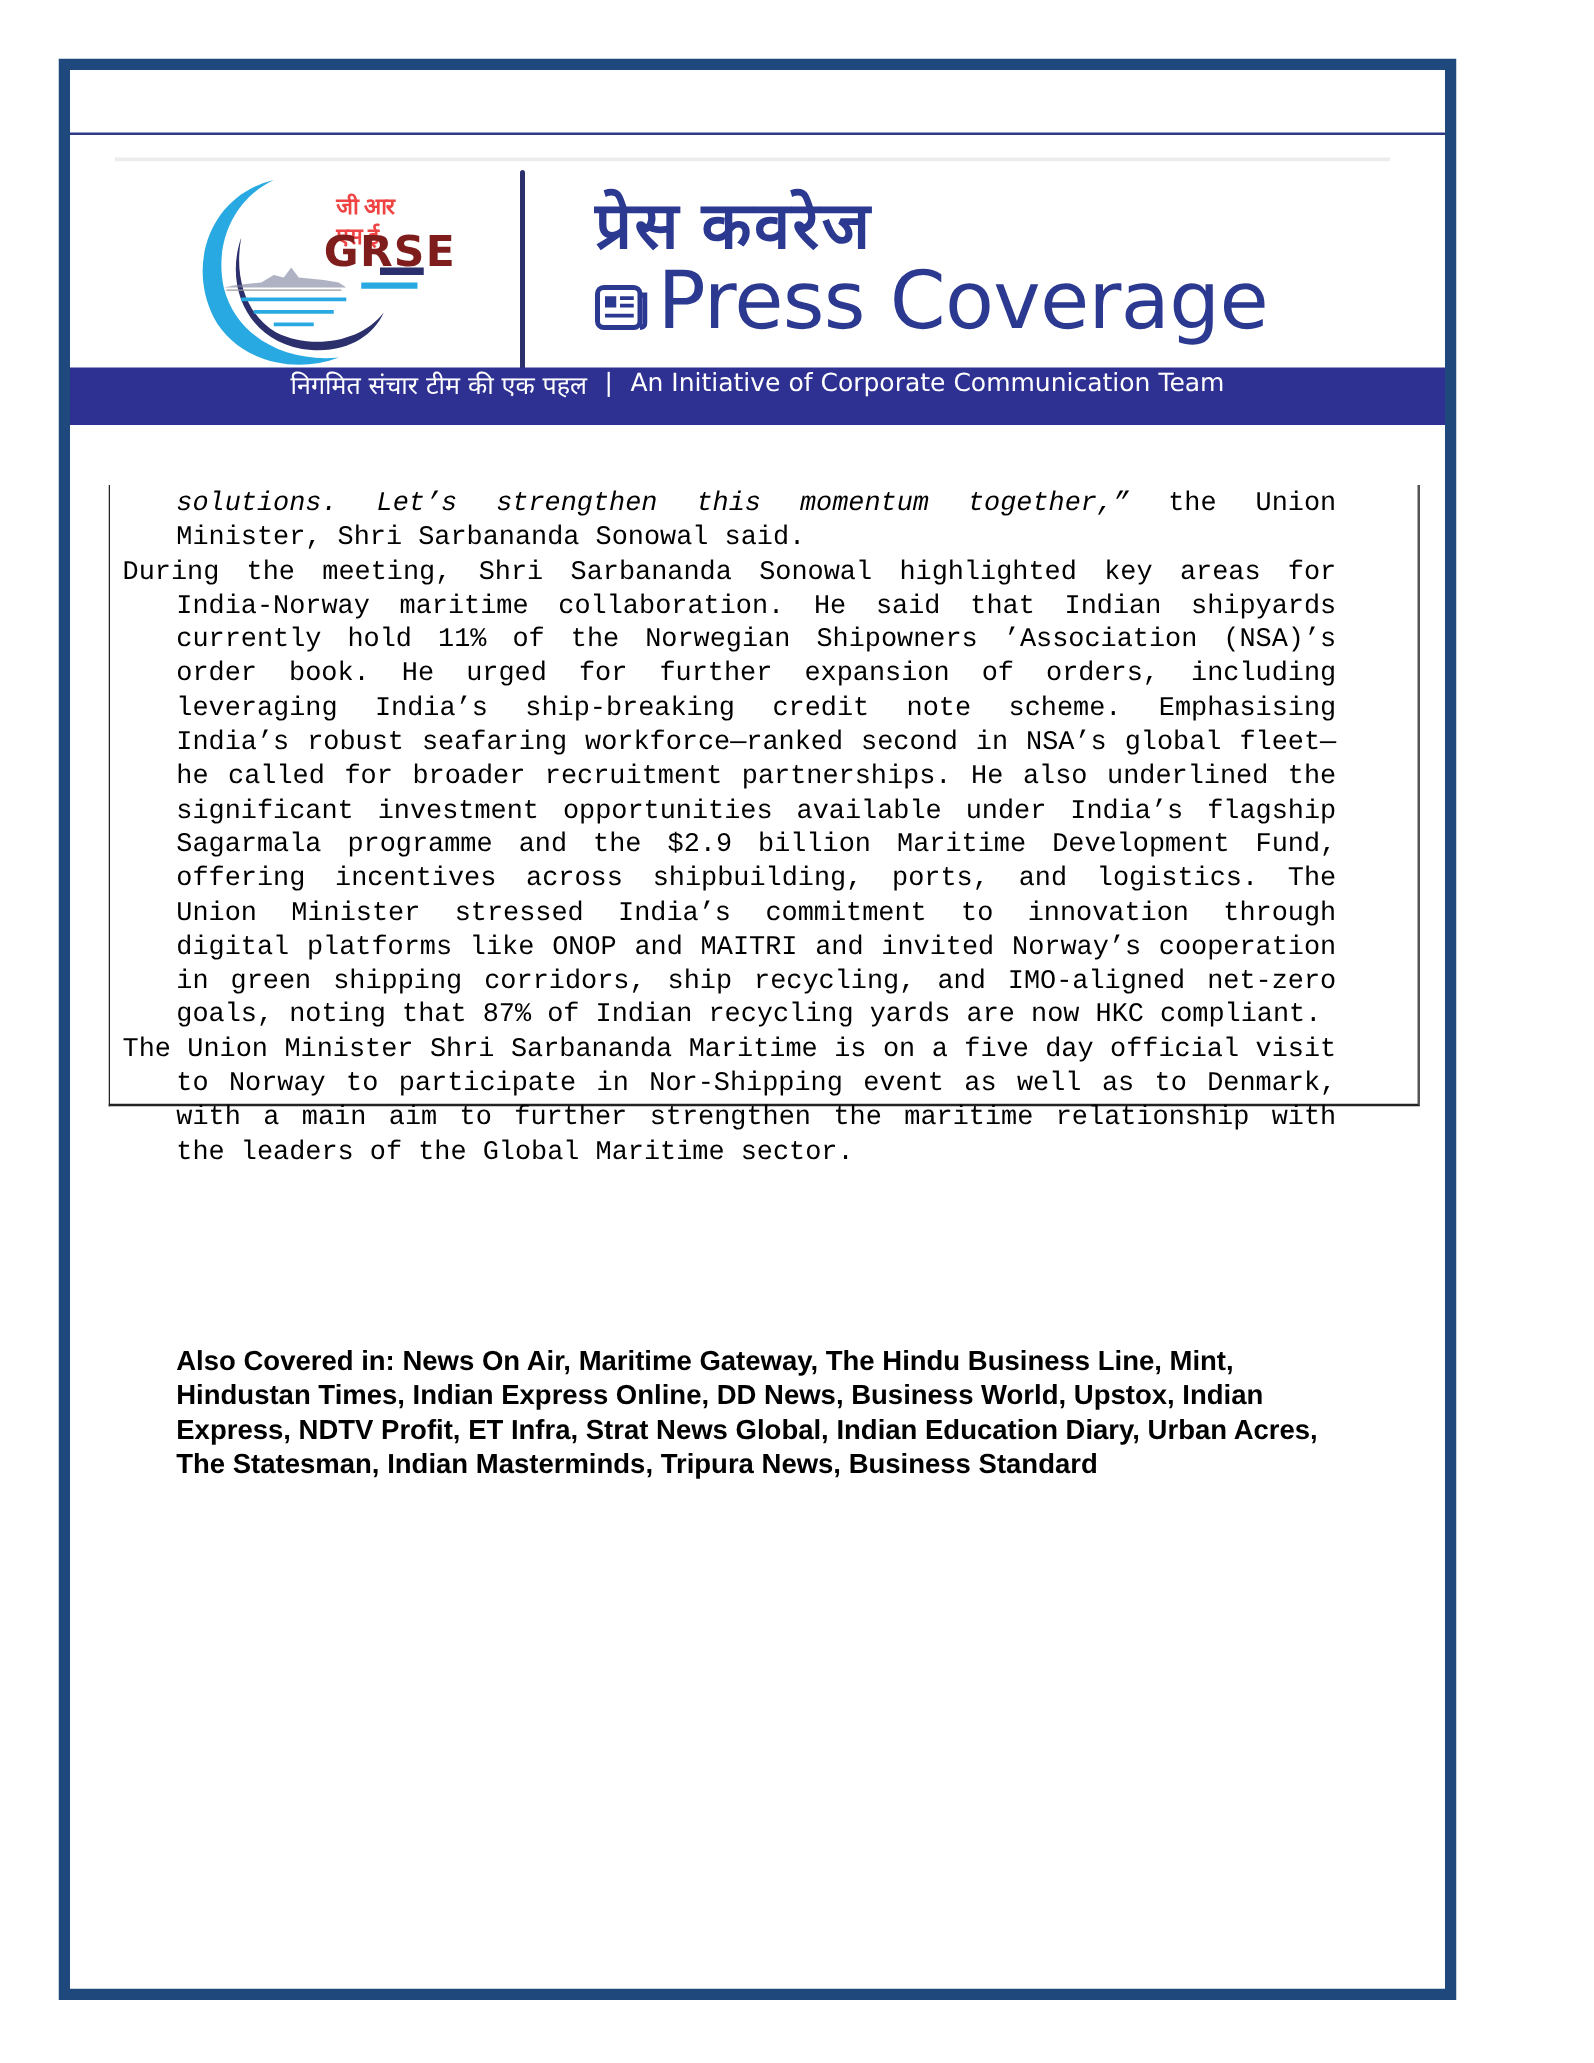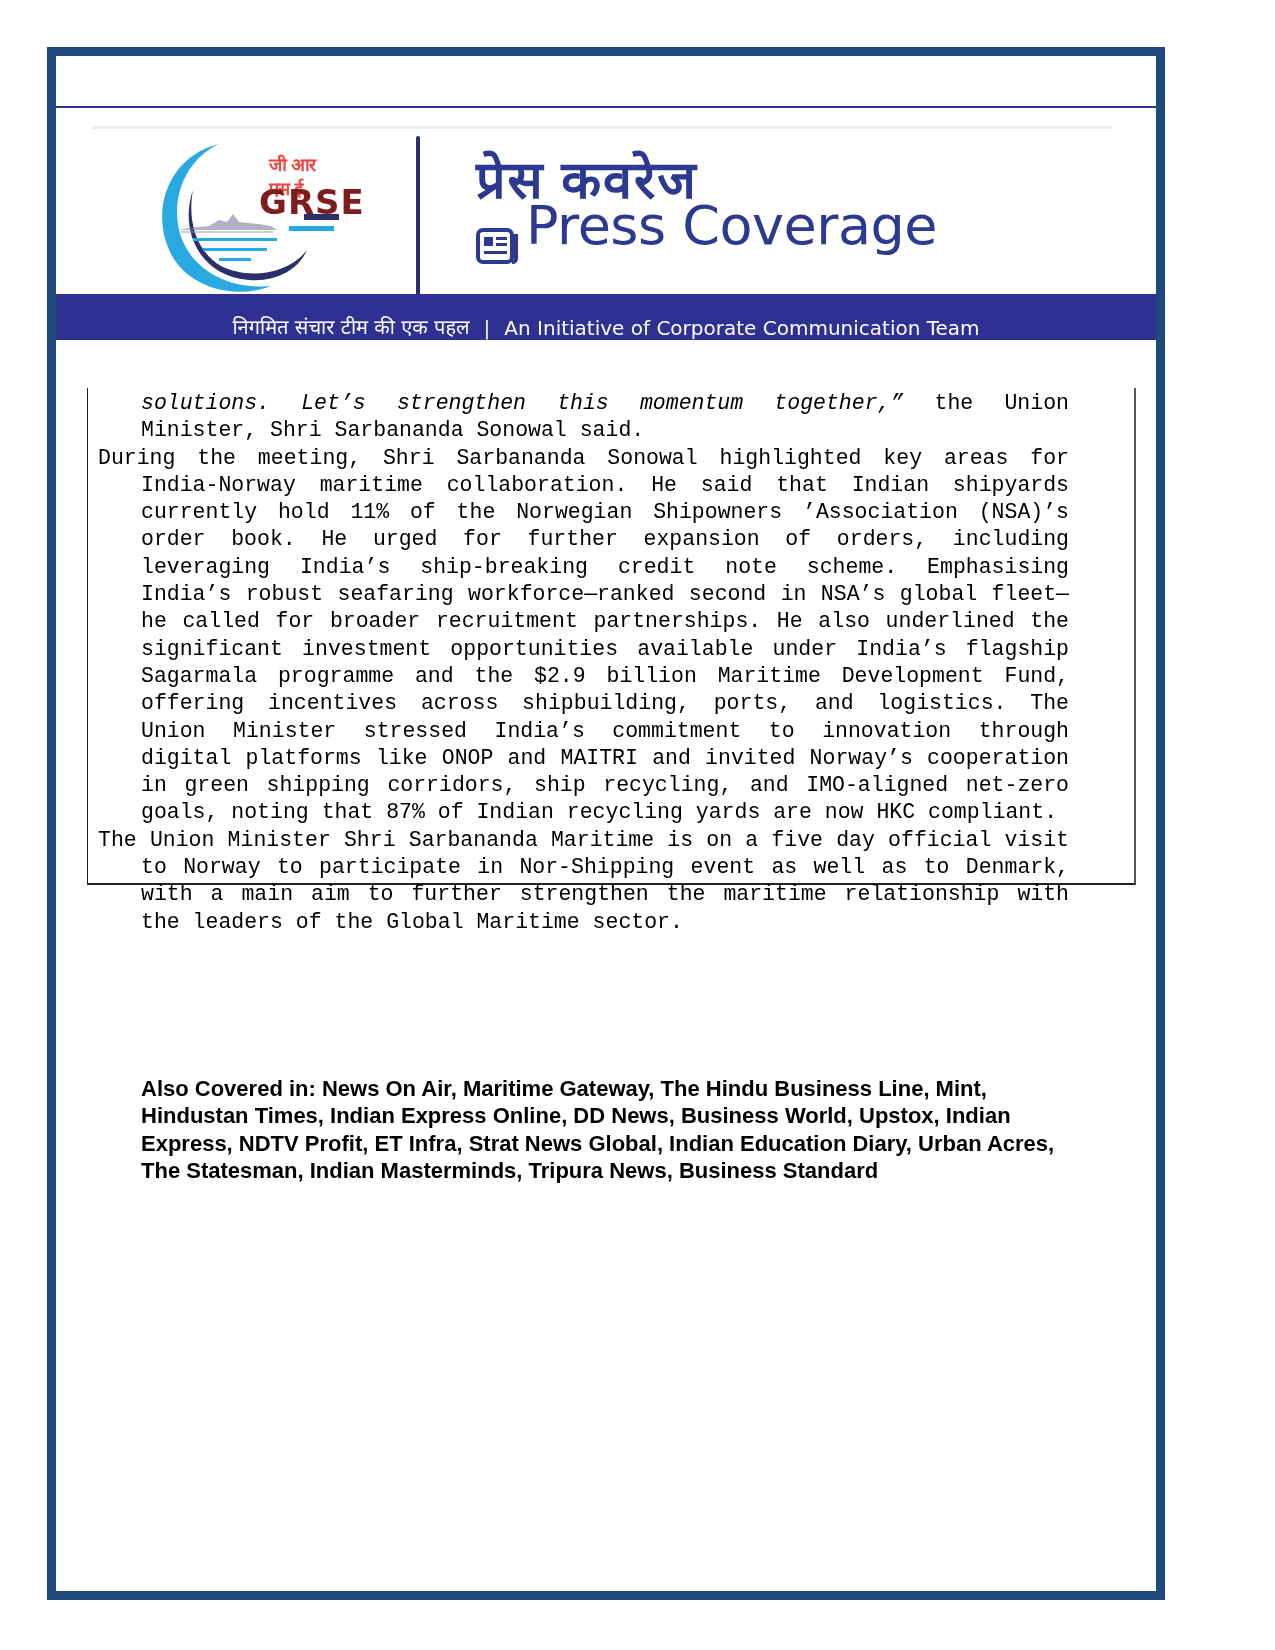--- a/index.html
+++ b/index.html
@@ -35,30 +35,30 @@
 
   .v-divider {
     position: absolute; left: 360px; top: 6px; width: 4px; height: 162px; background: #2b2f6b; border-radius: 2px;
   }
 
   .title-hindi {
     position: absolute; left: 420px; top: 12px; font-family: Liberation Sans, sans-serif;
     font-size: 52px; color: #2b3990; font-weight: bold; letter-spacing: 2px;
   }
   .title-en {
-    position: absolute; left: 470px; top: 64px; font-family: "DejaVu Sans", sans-serif;
-    font-size: 54px; color: #2b3990; letter-spacing: -0.5px;
+    position: absolute; left: 470px; top: 74px; font-family: "DejaVu Sans", sans-serif;
+    font-size: 64px; color: #2b3990; letter-spacing: -0.5px;
   }
   .newspaper-icon {
     position: absolute; left: 420px; top: 96px; width: 42px; height: 40px;
   }
 
   .initiative-bar {
     position: absolute; left: 56px; top: 294px; width: 1100px; height: 46px; background: #2e3192;
-    color: #ffffff; display: flex; align-items: flex-end; justify-content: center;
+    color: #ffffff; display: flex; align-items: flex-start; justify-content: center;
     font-family: "DejaVu Sans", sans-serif; font-size: 20px;
   }
   .initiative-bar .sep { margin: 0 14px; }
 
   
   .article-box {
     position: absolute; left: 87px; top: 388px; width: 1049px; height: 497px;
     border-left: 1px solid #222; border-right: 2px solid #555; border-bottom: 2px solid #222;
     box-sizing: border-box;
   }

